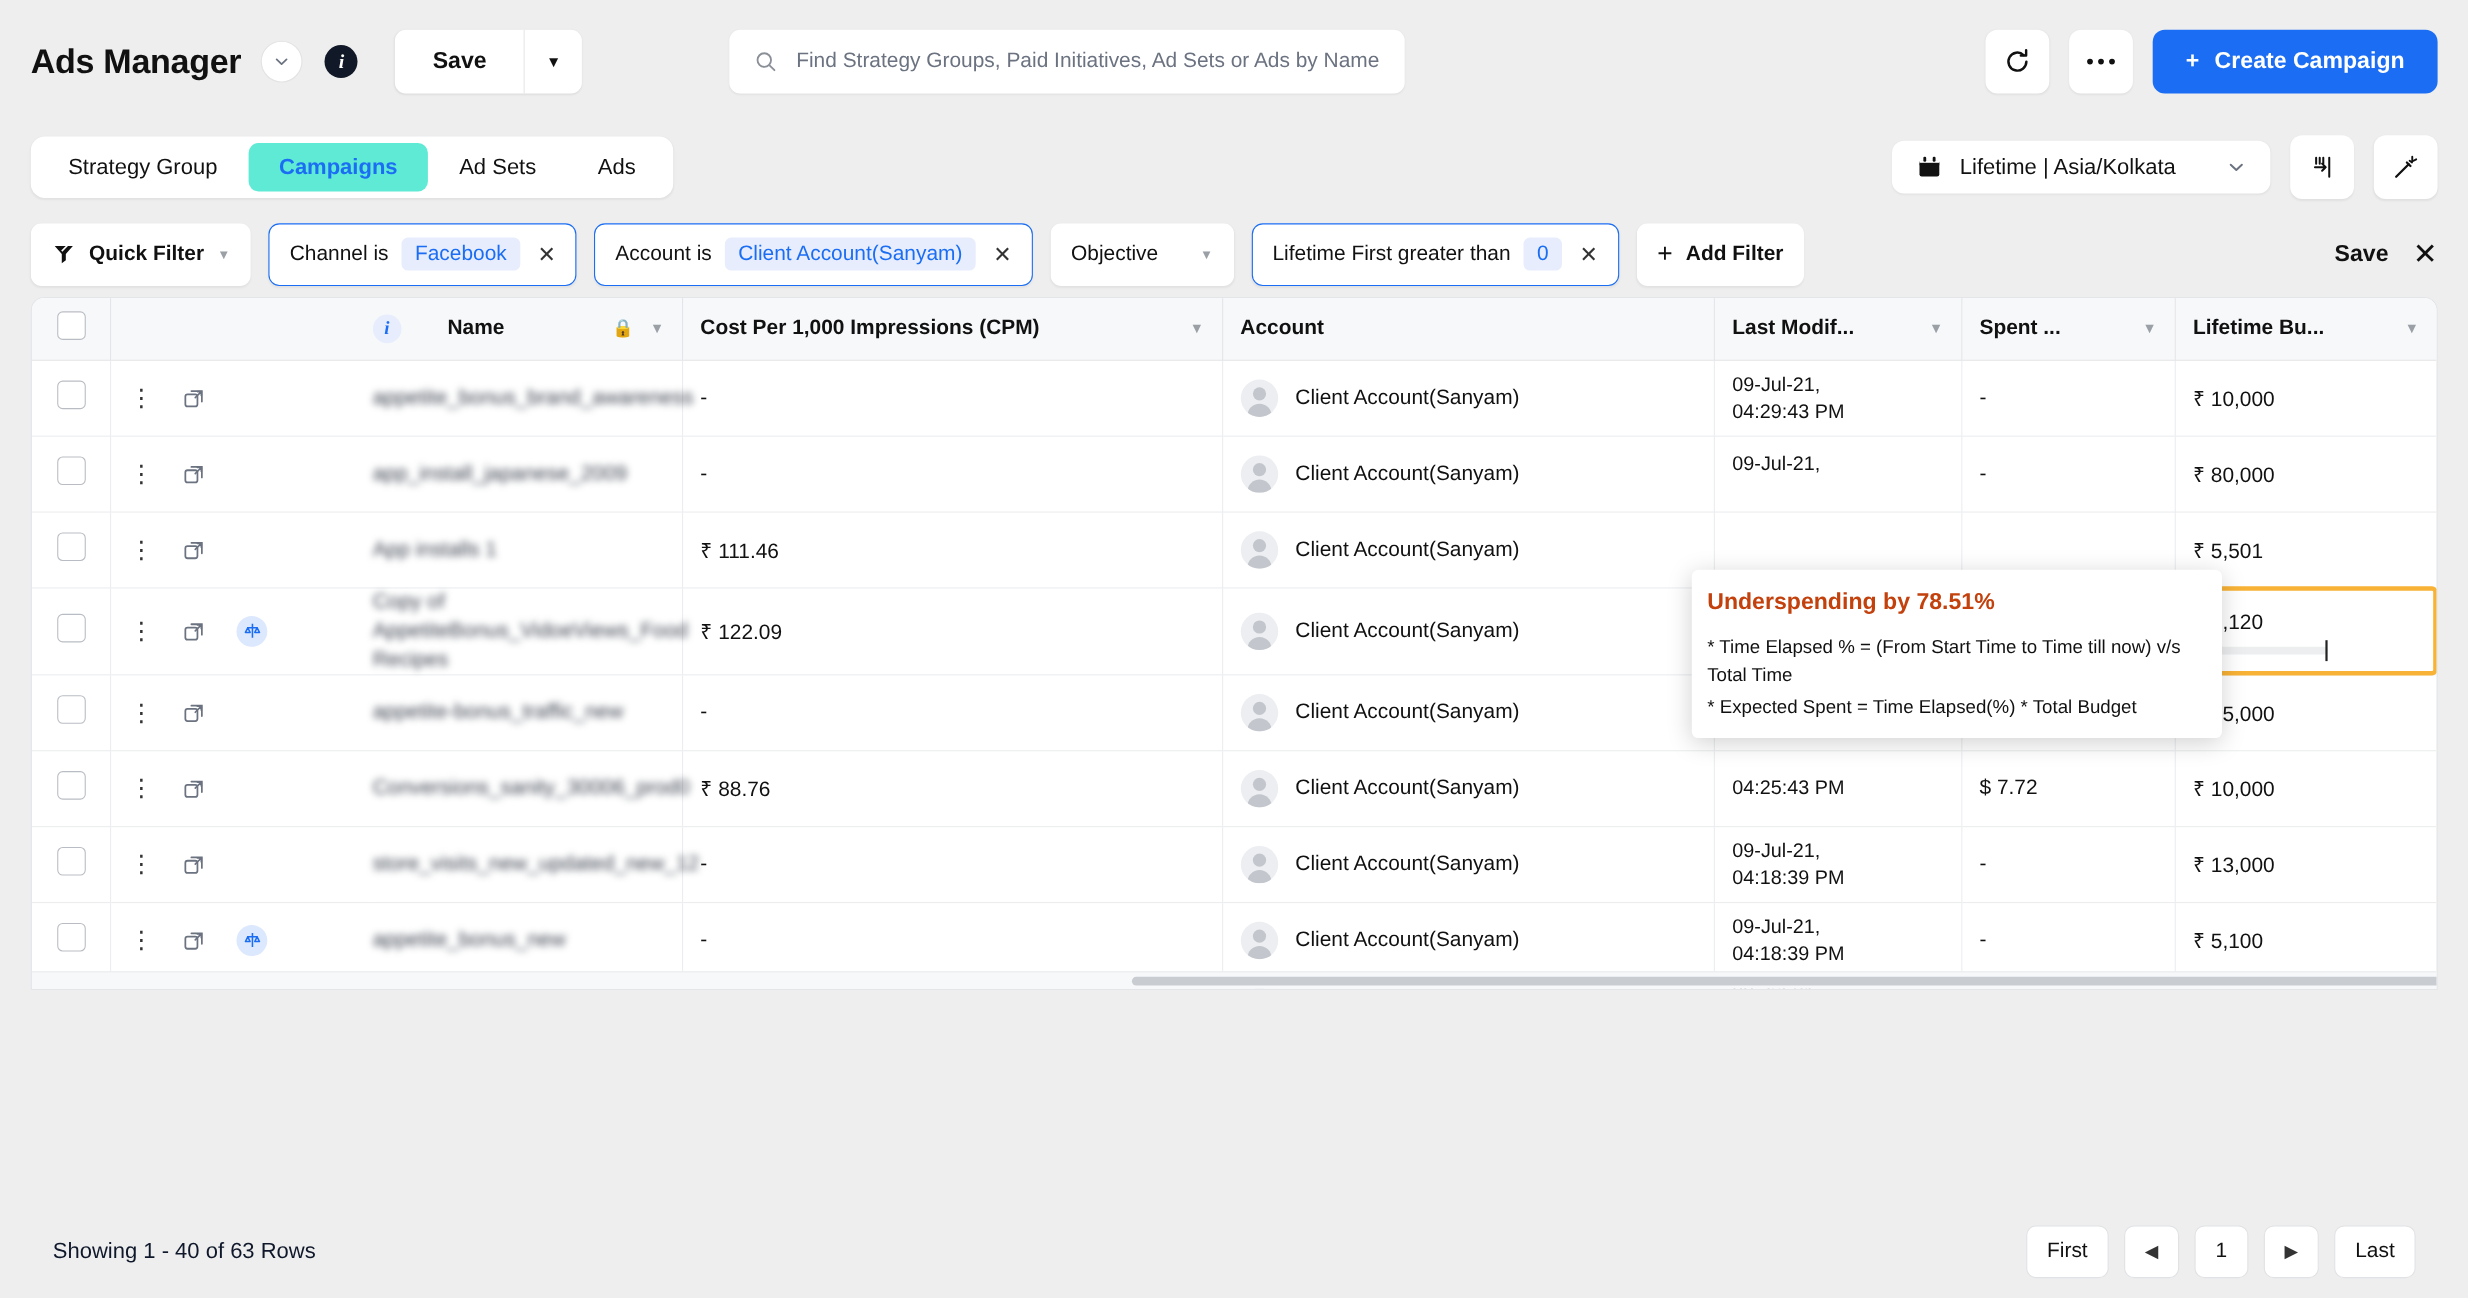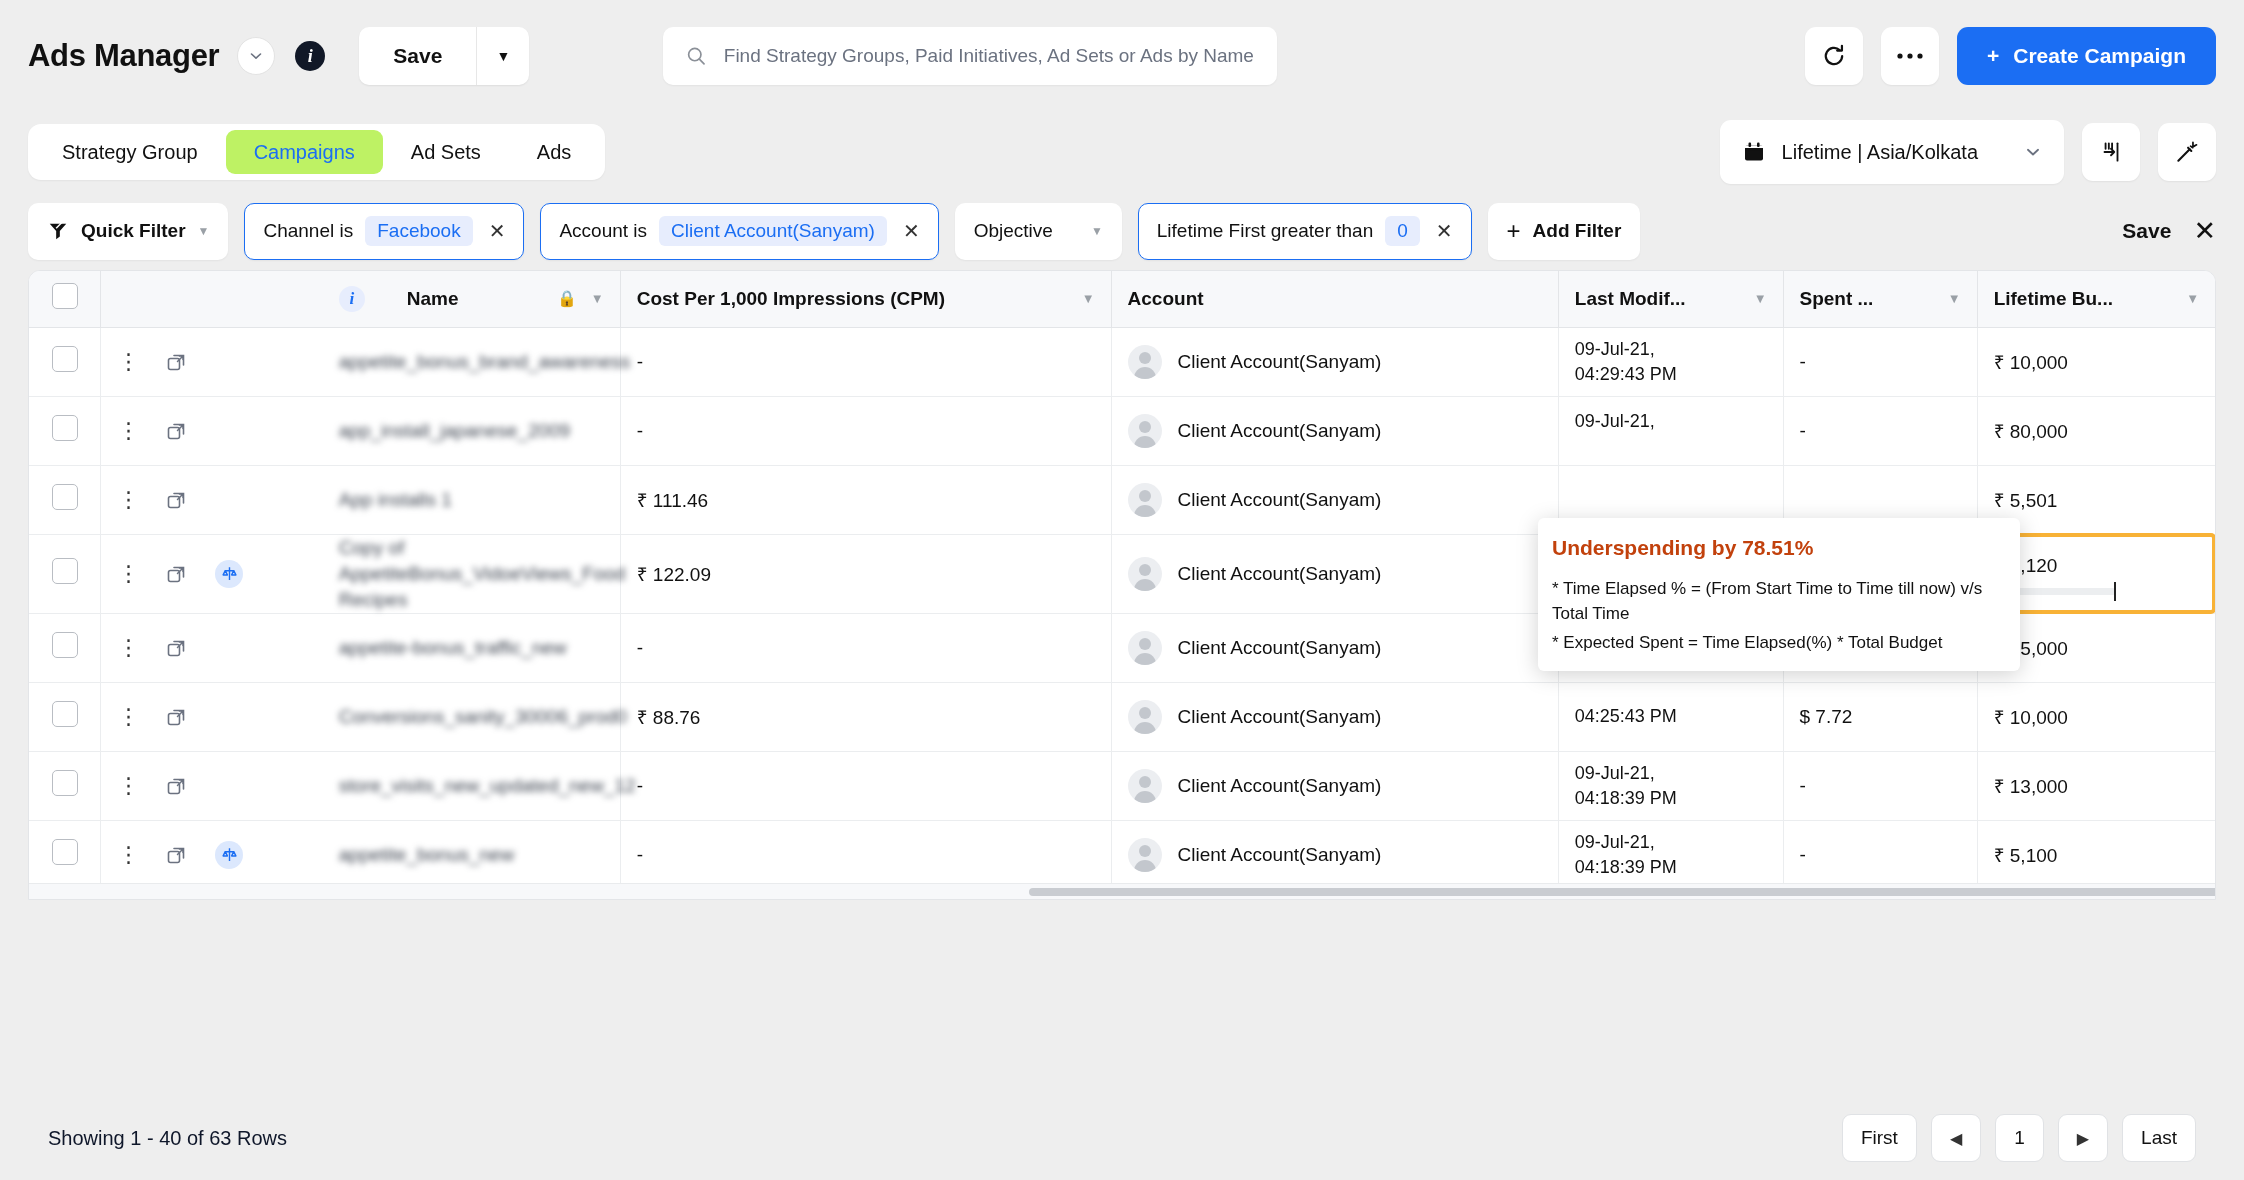--- a/index.html
+++ b/index.html
@@ -94,25 +94,25 @@
     background: #fff; border-radius: 13px;
     height: 56px; display: flex; align-items: center;
     padding: 0 6px;
     box-shadow: 0 1px 2px rgba(0,0,0,.05);
   }
   .tab {
     padding: 0 28px; height: 44px; display: flex; align-items: center;
     font-size: 20px; color: #111; border-radius: 9px; cursor: pointer;
     font-weight: 400;
   }
-  .tab.active { background: #bef264; color: #1b6ef3; font-weight: 400; }
+  .tab.active { background: #5eead4; color: #1b6ef3; font-weight: 700; }
 
   .tabsrow-right { margin-left: auto; display: flex; align-items: center; gap: 18px; }
   .datepick {
-    height: 64px; background: #fff; border-radius: 11px;
+    height: 48px; background: #fff; border-radius: 11px;
     display: flex; align-items: center; gap: 16px;
     padding: 0 22px; font-size: 20px; color: #111;
     box-shadow: 0 1px 2px rgba(0,0,0,.05); cursor: pointer;
   }
 
   
   .filterbar {
     height: 78px; display: flex; align-items: center;
     padding: 0 28px; gap: 16px;
   }

